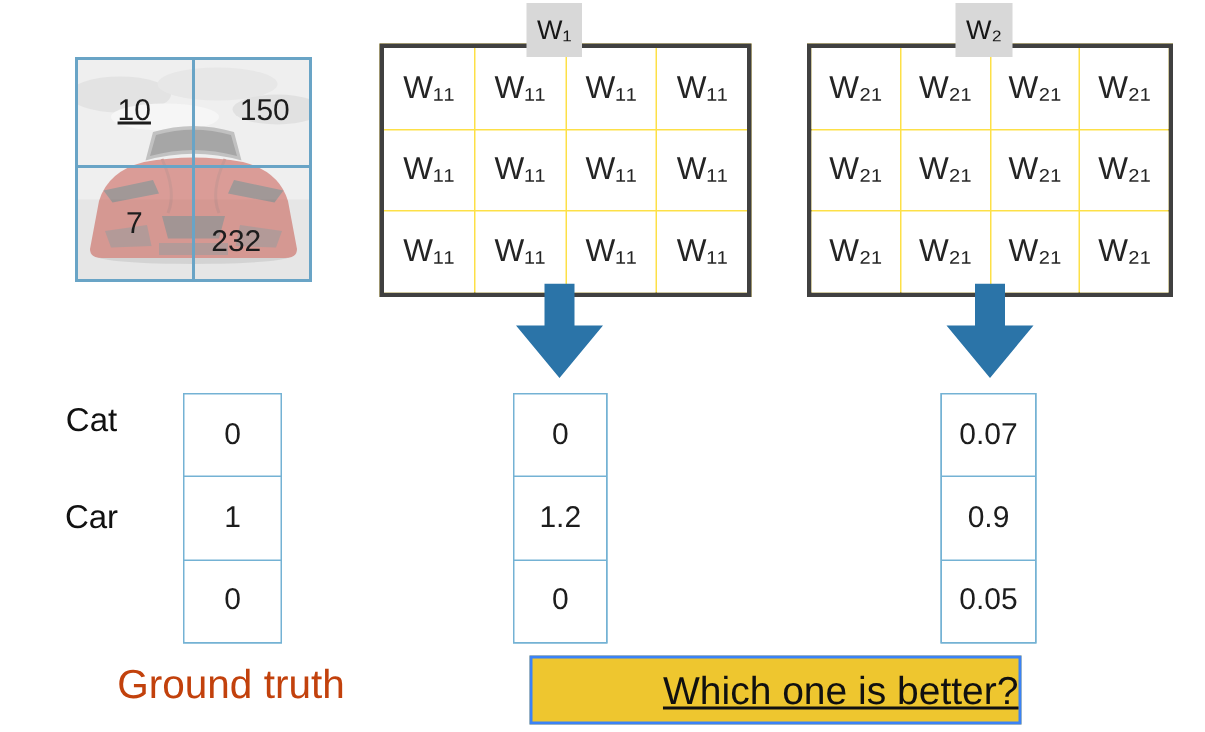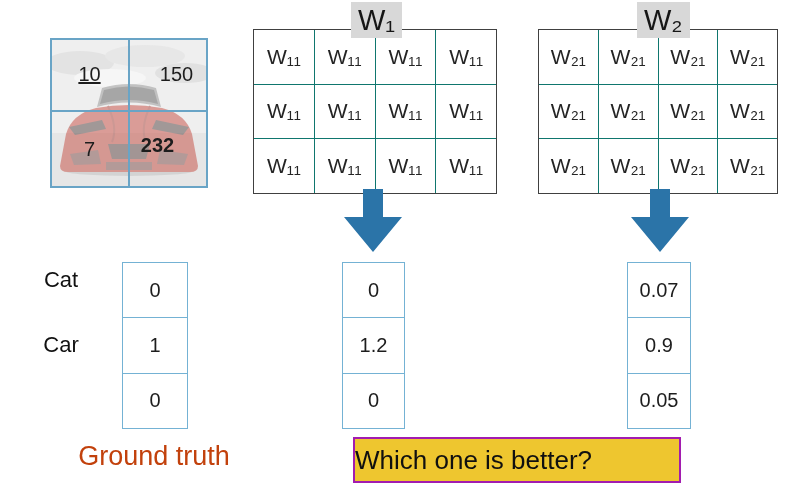--- a/index.html
+++ b/index.html
@@ -11,29 +11,29 @@
   .input-image{position:absolute;left:50px;top:38px;width:158px;height:150px;}
   .input-image svg{position:absolute;left:0;top:0;width:100%;height:100%;}
   .img-grid{position:absolute;left:0;top:0;right:0;bottom:0;border:2px solid #69a4c6;box-sizing:border-box;}
   .img-vline{position:absolute;left:78px;top:0;width:2px;height:150px;background:#69a4c6;}
   .img-hline{position:absolute;left:0;top:72px;width:158px;height:2px;background:#69a4c6;}
   .pixel-cell{position:absolute;display:flex;align-items:center;justify-content:center;
     font-size:20px;color:#1d1d1d;}
   .px-tl{left:0;top:0;width:79px;height:72px;text-decoration:underline;}
   .px-tr{left:79px;top:0;width:95px;height:72px;}
   .px-bl{left:0;top:72px;width:79px;height:78px;}
-  .px-br{left:79px;top:68px;width:57px;height:78px;font-weight:bold;}
+  .px-br{left:79px;top:84px;width:57px;height:78px;}
   
   .chip{position:absolute;top:2px;height:36px;padding:0 7px;background:#d8d8d8;
-    display:flex;align-items:center;justify-content:center;font-size:29px;z-index:2;color:#161616;}
+    display:flex;align-items:center;justify-content:center;font-size:18px;z-index:2;color:#161616;}
   .chip-w1{left:351px;}
   .chip-w2{left:637px;}
   .matrix{position:absolute;top:29px;height:163px;display:grid;
     grid-template-columns:repeat(4,1fr);grid-template-rows:repeat(3,1fr);
-    gap:1px;background:#0f766e;border:1px solid #404040;}
+    gap:1px;background:#fde047;border:3px solid #404040;}
   .matrix-w1{left:253px;width:242px;}
   .matrix-w2{left:538px;width:238px;}
   .mcell{background:#ffffff;display:flex;align-items:center;justify-content:center;
     font-size:21px;color:#242424;}
   
   .arrow{position:absolute;top:189px;width:60px;height:64px;}
   .arrow-1{left:343px;}
   .arrow-2{left:630px;}
   
   .class-labels{position:absolute;left:11px;top:262px;width:100px;height:166px;
@@ -43,22 +43,22 @@
     grid-template-rows:repeat(3,1fr);gap:1px;background:#74b2d4;border:1px solid #74b2d4;}
   .vec-gt{left:122px;width:64px;}
   .vec-w1{left:342px;width:61px;}
   .vec-w2{left:627px;width:62px;}
   .vcell{background:#ffffff;display:flex;align-items:center;justify-content:center;
     font-size:20px;color:#1d1d1d;}
   
   .gt-caption{position:absolute;left:54px;top:441px;width:200px;text-align:center;
     font-size:27px;color:#c2410c;}
   .question-box{position:absolute;left:353px;top:437px;width:324px;height:42px;
-    background:#eec62f;border:2px solid #a21caf;box-sizing:content-box;
-    display:flex;align-items:center;justify-content:flex-start;font-size:26px;color:#101010;}
+    background:#eec62f;border:2px solid #3b82f6;box-sizing:content-box;
+    display:flex;align-items:center;justify-content:flex-end;font-size:26px;color:#101010;text-decoration:underline;}
 </style>
 </head>
 <body>
 
 <div class="slide">
 
   <div class="input-image">
     <svg viewBox="0 0 158 150">
       <rect x="0" y="0" width="158" height="150" fill="#efefef"></rect>
       <ellipse cx="30" cy="25" rx="34" ry="12" fill="#e3e3e3"></ellipse>

